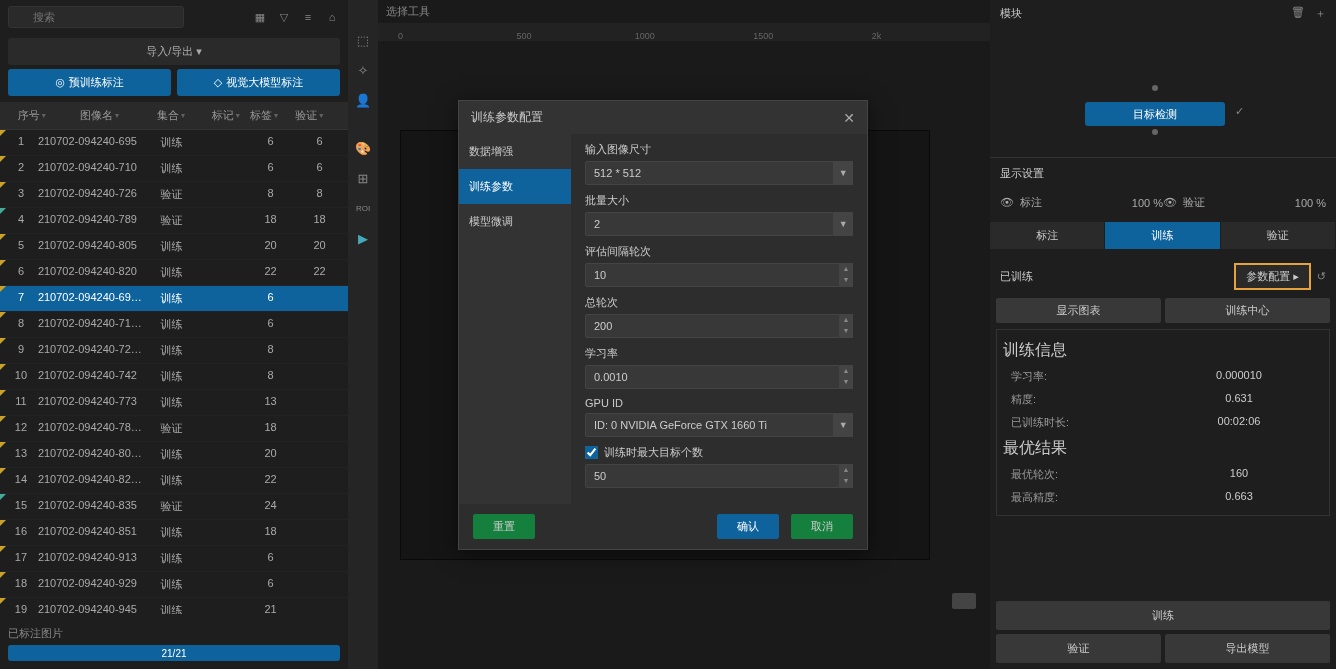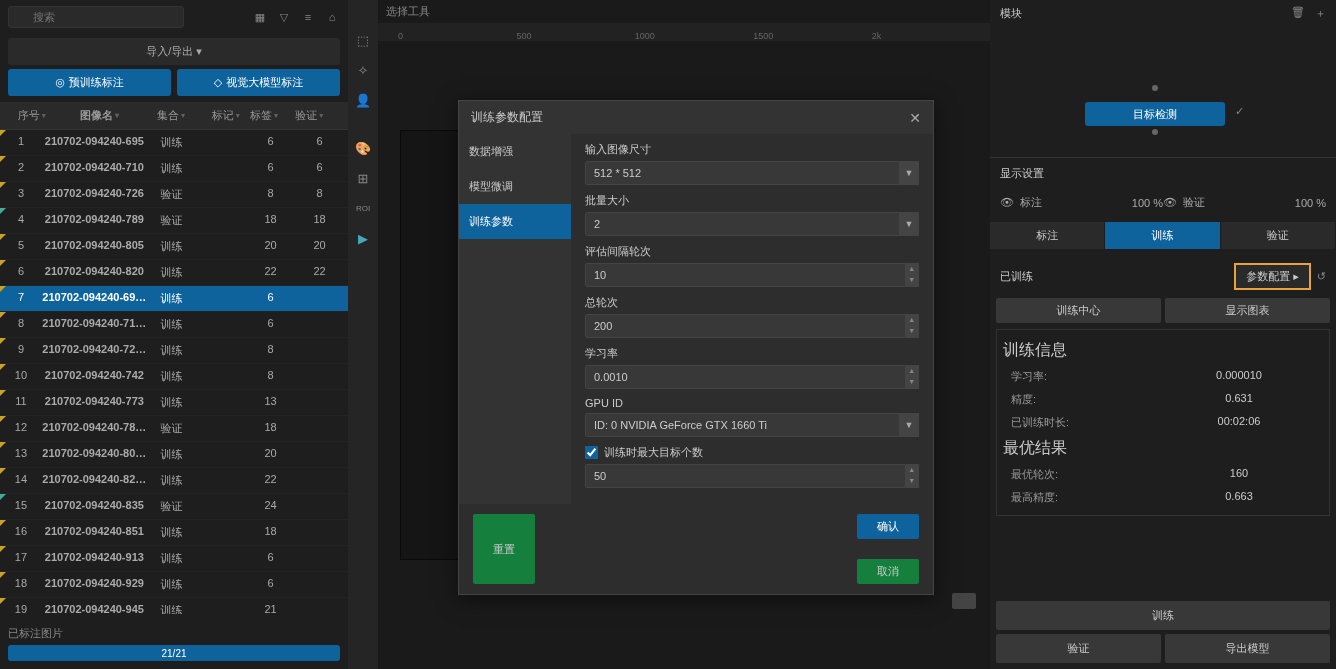--- a/index.html
+++ b/index.html
@@ -7,21 +7,21 @@
 .left-panel { position:absolute; left:0; top:0; width:348px; height:100%; background:#1e1e1e; display:flex; flex-direction:column; }
 .search-bar { display:flex; align-items:center; padding:6px 8px; gap:20px; }
 .search-input { flex:1; background:#2a2a2a; border:1px solid #333; border-radius:3px; padding:4px 8px 4px 24px; color:#888; font-size:11px; position:relative; }
 .search-icons { display:flex; gap:8px; }
 .icon-btn { width:16px; height:16px; cursor:pointer; display:inline-flex; align-items:center; justify-content:center; color:#888; }
 .import-export { text-align:center; padding:6px; background:#2a2a2a; margin:4px 8px; border-radius:3px; color:#aaa; font-size:11px; cursor:pointer; }
 .blue-btns { display:flex; gap:6px; padding:0 8px 6px; }
 .blue-btn { flex:1; background:#0e639c; color:#fff; text-align:center; padding:6px; border-radius:3px; font-size:11px; cursor:pointer; display:flex; align-items:center; justify-content:center; gap:4px; }
 .table-header { display:flex; background:#2a2a2a; padding:6px 16px; font-size:11px; color:#999; border-bottom:1px solid #333; }
 .col-seq { width:36px; text-align:center; }
-.col-name { width:120px; text-align:center;font-weight:bold; }
+.col-name { width:120px; text-align:left; }
 .col-set { width:44px; text-align:center; }
 .col-mark { width:36px; text-align:center;margin-left:20px; }
 .col-tag { width:52px; text-align:center; }
 .col-val { width:52px; text-align:center; }
 .th { display:flex; align-items:center; justify-content:center; gap:2px; }
 .th::after { content:"▾"; font-size:8px; opacity:.5; }
 .table-body { flex:1; overflow:hidden; }
 .table-row { display:flex; padding:5px 4px; font-size:11px; color:#aaa; border-bottom:1px solid #232323; position:relative; cursor:pointer; }
 .table-row.sel { background:#0e639c; color:#fff; }
 .table-row::before { content:""; position:absolute; left:0; top:0; width:0; height:0; border-left:6px solid #c9a227; border-bottom:6px solid transparent; }
@@ -62,42 +62,42 @@
 .grey-btn { flex:1; background:#383838; text-align:center; padding:5px; font-size:11px; cursor:pointer; border-radius:2px; }
 .info-section { margin:6px; border:1px solid #333; padding:6px; }
 .info-title { text-align:left; font-size:16px; color:#ccc; padding:4px 0; }
 .info-row { display:flex; padding:4px 8px; font-size:11px; }
 .info-row .k { flex:1; color:#999; }
 .info-row .v { flex:1; color:#ccc; text-align:center; }
 .bottom-btns { padding:6px; display:flex; flex-direction:column; gap:4px; margin-top:auto; }
 .bottom-btn { background:#383838; text-align:center; padding:7px; font-size:11px; cursor:pointer; border-radius:2px; }
 .bottom-btn-row { display:flex; gap:4px; }
 .bottom-btn-row .bottom-btn { flex:1; }
-.dialog { position:absolute; left:458px; top:100px; width:476px; background:#2d2d2d; border:1px solid #444; box-shadow:0 4px 20px rgba(0,0,0,.5); z-index:100; }
+.dialog { position:absolute; left:458px; top:100px; width:410px; background:#2d2d2d; border:1px solid #444; box-shadow:0 4px 20px rgba(0,0,0,.5); z-index:100; }
 .dlg-header { display:flex; justify-content:space-between; align-items:center; padding:8px 12px; background:#333; font-size:12px; }
 .dlg-close { cursor:pointer; color:#aaa; font-size:14px; }
 .dlg-body { display:flex; min-height:340px; }
 .dlg-side { width:112px; background:#333; }
 .dlg-side-item { padding:10px; font-size:11px; color:#ccc; cursor:pointer; }
 .dlg-side-item.active { background:#0e639c; color:#fff; }
 .dlg-content { flex:1; padding:8px 14px; }
 .field { margin-bottom:8px; }
 .field-label { font-size:11px; color:#ccc; margin-bottom:4px; display:block; }
 .field-input { width:100%; background:#383838; border:1px solid #444; color:#ccc; padding:5px 8px; font-size:11px; border-radius:2px; }
 .field-select { display:flex; }
 .field-select .field-input { border-top-right-radius:0; border-bottom-right-radius:0; }
 .field-caret { width:20px; background:#444; display:flex; align-items:center; justify-content:center; font-size:9px; color:#aaa; border:1px solid #444; border-left:none; cursor:pointer; }
 .field-spin { width:14px; background:#444; display:flex; flex-direction:column; border:1px solid #444; border-left:none; }
 .field-spin span { flex:1; text-align:center; font-size:7px; line-height:9px; cursor:pointer; color:#888; }
 .field-check { display:flex; align-items:center; gap:6px; }
 .field-check input { accent-color:#0e639c; }
 .dlg-footer { display:flex; justify-content:space-between; padding:10px 14px; }
 .dlg-btn { padding:5px 20px; font-size:11px; cursor:pointer; border-radius:2px; background:#15803d; color:#ccc; border:none; }
 .dlg-btn.primary { background:#0e639c; color:#fff; }
-.dlg-footer-right { display:flex; gap:20px;flex-direction:column; }
+.dlg-footer-right { display:flex; gap:12px; }
 .eye::before { content:"👁"; font-size:11px; }
 </style>
 </head>
 <body>
 
 <div class="left-panel">
   <div class="search-bar">
     <div style="position:relative;flex:1">
       <span style="position:absolute;left:6px;top:4px;color:#666">🔍</span>
       <input class="search-input" placeholder="搜索" style="">
@@ -351,22 +351,22 @@
     <span>已训练</span>
     <div style="display:flex;align-items:center">
       <div class="param-btn">
           <span>参数配置</span>
           <span>▸</span>
         </div>
       <span class="history-icon">↺</span>
     </div>
   </div>
   <div class="grey-btns">
+    <div class="grey-btn">显示图表</div>
     <div class="grey-btn">训练中心</div>
-    <div class="grey-btn">显示图表</div>
   </div>
   <div class="info-section">
     <div class="info-title">训练信息</div>
     <div id="train-info">
         <div class="info-row">
           <div class="k">学习率:</div>
           <div class="v">0.000010</div>
         </div>
         <div class="info-row">
           <div class="k">精度:</div>
@@ -399,22 +399,22 @@
 </div>
 
 <div class="dialog">
   <div class="dlg-header">
     <span>训练参数配置</span>
     <span class="dlg-close">✕</span>
   </div>
   <div class="dlg-body">
     <div class="dlg-side" id="dlg-side">
         <div class="dlg-side-item">数据增强</div>
+        <div class="dlg-side-item active">训练参数</div>
         <div class="dlg-side-item">模型微调</div>
-        <div class="dlg-side-item active">训练参数</div>
       </div>
     <div class="dlg-content">
       <div class="field">
         <label class="field-label">输入图像尺寸</label>
         <div class="field-select">
             <div class="field-input">512 * 512</div>
             <div class="field-caret">▼</div>
           </div>
       </div>
       <div class="field">

